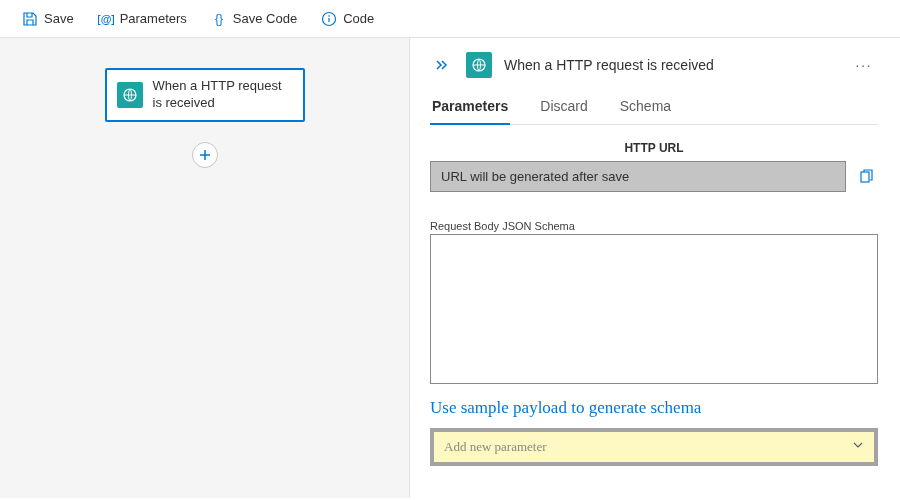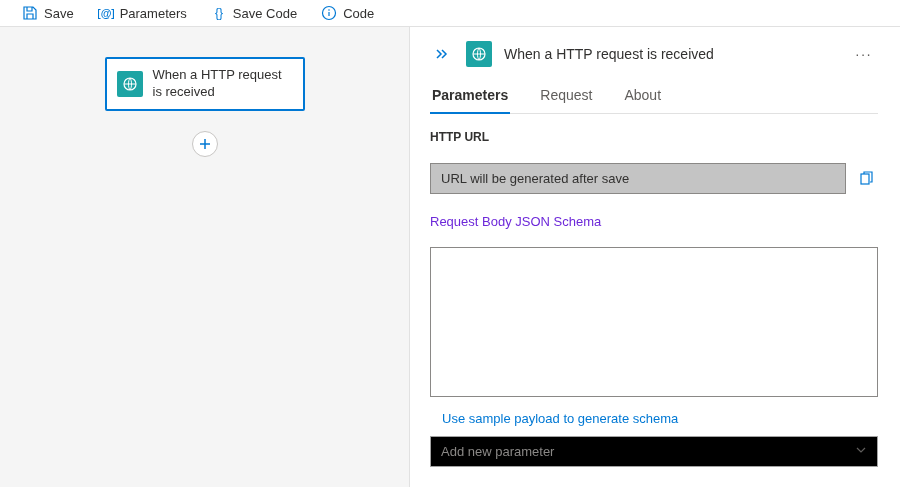--- a/index.html
+++ b/index.html
@@ -1,18 +1,18 @@
 <!DOCTYPE html>
 <html><head>
 <meta charset="utf-8">
 <style>
 * { box-sizing: border-box; margin: 0; padding: 0; }
 body { font-family: "Segoe UI", -apple-system, sans-serif; font-size: 13px; color: #323130; width: 900px; height: 500px; overflow: hidden; background: #fff; }
 
-.toolbar { display: flex; align-items: center; height: 27px; padding: 0 12px; border-bottom: 1px solid #e1e1e1; gap: 4px; }
+.toolbar { display: flex; align-items: center; height: 38px; padding: 0 12px; border-bottom: 1px solid #e1e1e1; gap: 4px; }
 .toolbar-btn { display: flex; align-items: center; gap: 6px; padding: 6px 10px; background: none; border: none; cursor: pointer; color: #323130; font-size: 13px; }
 .toolbar-icon { color: #0078d4; display: inline-flex; width: 16px; height: 16px; align-items: center; justify-content: center; }
 
 .workspace { display: flex; height: 460px; }
 .canvas { width: 410px; background: #f5f5f5; border-right: 1px solid #e1e1e1; padding: 30px 20px; display: flex; flex-direction: column; align-items: center; position: relative; }
 
 .node { display: flex; align-items: center; width: 200px; background: #fff; border: 2px solid #0078d4; border-radius: 2px; padding: 8px 10px; gap: 10px; cursor: pointer; }
 .node-icon { width: 26px; height: 26px; background: #1ca4a4; border-radius: 2px; display: flex; align-items: center; justify-content: center; flex-shrink: 0; }
 .node-icon svg { fill: #fff; }
 .node-title { font-size: 13px; line-height: 1.3; color: #323130; }
@@ -24,31 +24,31 @@
 .collapse-btn { color: #0078d4; background: none; border: none; cursor: pointer; padding: 4px; display: flex; }
 .panel-title { font-size: 14px; font-weight: 400; flex: 1; }
 .more-btn { background: none; border: none; cursor: pointer; color: #605e5c; padding: 4px 6px; letter-spacing: 1px; font-size: 14px; }
 
 .tabs { display: flex; gap: 28px; border-bottom: 1px solid #e1e1e1; margin-bottom: 16px; }
 .tab { padding: 8px 2px 10px; background: none; border: none; cursor: pointer; font-size: 14px; color: #605e5c; position: relative; }
 .tab.active { color: #323130; font-weight: 600; }
 .tab.active::after { content: ""; position: absolute; left: 0; right: 0; bottom: -1px; height: 2px; background: #0078d4; }
 
 .form-section { flex: 1; display: flex; flex-direction: column; overflow: hidden; }
-.field-label { font-size: 12px; font-weight: 600; color: #323130; margin-bottom: 19px; }
-.url-row { display: flex; align-items: center; gap: 8px; margin-bottom: 20px; }
+.field-label { font-size: 12px; font-weight: 600; color: #323130; margin-bottom: 6px; text-align: center; }
+.url-row { display: flex; align-items: center; gap: 8px; margin-bottom: 28px; }
 .url-box { flex: 1; background: #c4c4c4; border: 1px solid #8a8886; padding: 7px 10px; font-size: 13px; color: #323130; }
 .copy-btn { background: none; border: none; cursor: pointer; color: #0078d4; padding: 4px; display: flex; }
 
-.schema-label { font-size: 13px; font-weight: 400; color: #6d28d9; margin-bottom: 18px; }
+.schema-label { font-size: 11px; font-weight: 400; color: #404040; margin-bottom: 2px; }
 .schema-box { border: 1px solid #8a8886; background: #fff; height: 150px; font-family: monospace; font-size: 12px; padding: 6px; resize: none; width: 100%; outline: none; }
 
-.sample-link { color: #0078d4; font-size: 13px; background: none; border: none; cursor: pointer; padding: 0; margin: 14px 12px 10px; text-align: left; }
+.sample-link { color: #0078d4; font-size: 17px; background: none; border: none; cursor: pointer; padding: 0; margin: 14px 0 10px; text-align: left; font-family: Liberation Serif, serif; }
 
-.add-param { display: flex; align-items: center; justify-content: space-between; border: 1px solid #a3a3a3; padding: 7px 10px; cursor: pointer; background: #000000; }
+.add-param { display: flex; align-items: center; justify-content: space-between; border: 4px solid #a3a3a3; padding: 7px 10px; cursor: pointer; background: #fef9c3; font-family: Liberation Serif, serif; }
 .add-param-label { color: #8a8886; font-size: 13px; }
 .chevron { color: #605e5c; }
 </style>
 </head>
 <body>
 
 <div class="toolbar">
   <button class="toolbar-btn">
     <span class="toolbar-icon">
       <svg width="16" height="16" viewBox="0 0 16 16">
@@ -115,22 +115,22 @@
             <circle cx="8" cy="8" r="6" fill="none" stroke="#fff" stroke-width="1.2"></circle>
             <path d="M2 8h12M8 2c2 2 2 10 0 12M8 2c-2 2-2 10 0 12" fill="none" stroke="#fff" stroke-width="1"></path>
           </svg>
       </div>
       <div class="panel-title">When a HTTP request is received</div>
       <button class="more-btn">···</button>
     </div>
 
     <div class="tabs">
       <button class="tab active">Parameters</button>
-      <button class="tab">Request</button>
-      <button class="tab">About</button>
+      <button class="tab">Discard</button>
+      <button class="tab">Schema</button>
     </div>
 
     <div class="form-section">
       <div class="field-label">HTTP URL</div>
       <div class="url-row">
         <div class="url-box">URL will be generated after save</div>
         <button class="copy-btn">
           <svg width="16" height="16" viewBox="0 0 16 16">
               <rect x="3" y="3" width="8" height="10" fill="none" stroke="#0078d4" stroke-width="1.2"></rect>
               <path d="M6 3V1h8v10h-2" fill="none" stroke="#0078d4" stroke-width="1.2"></path>

